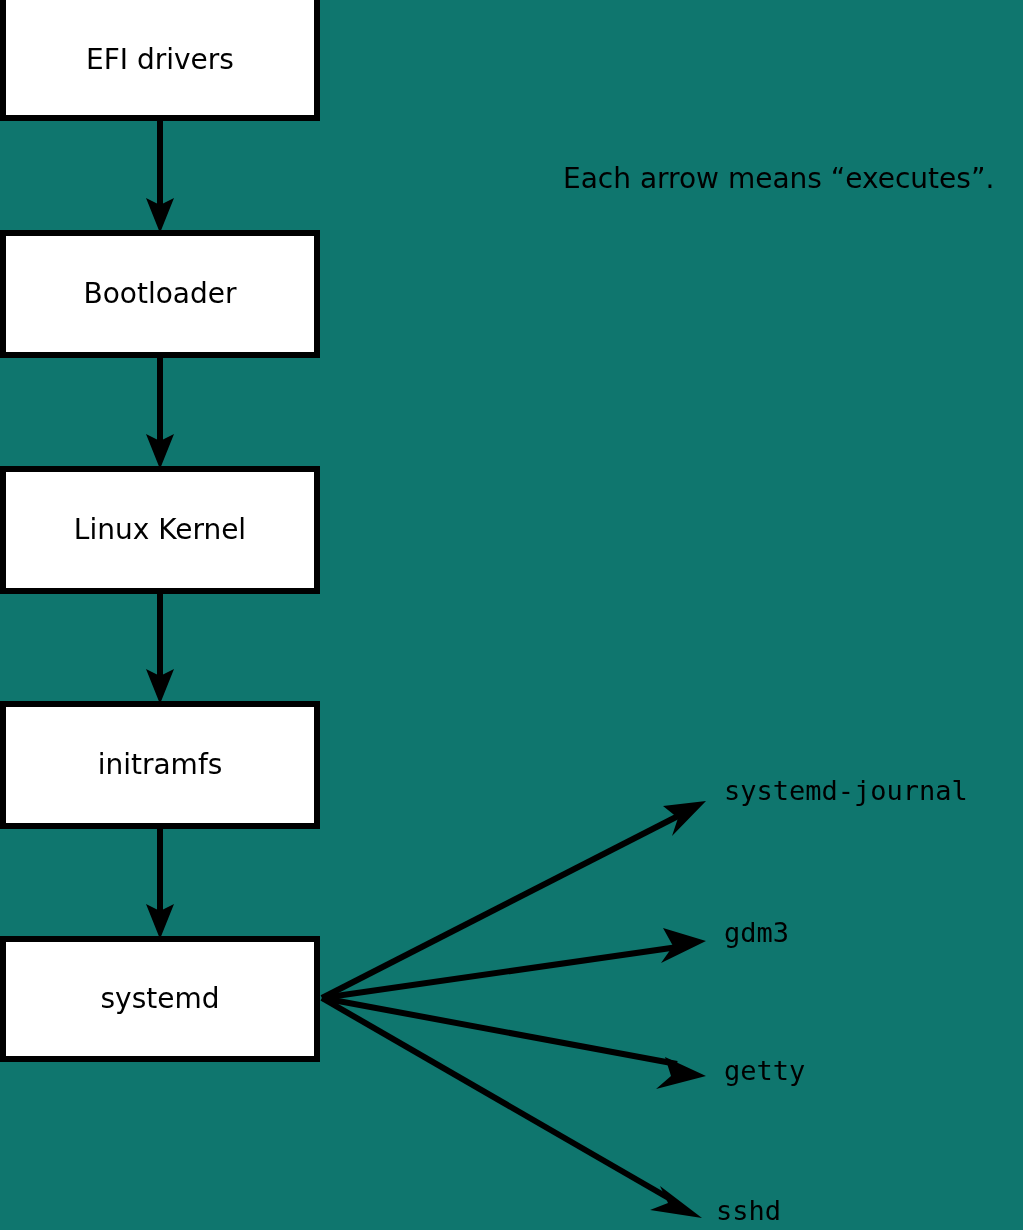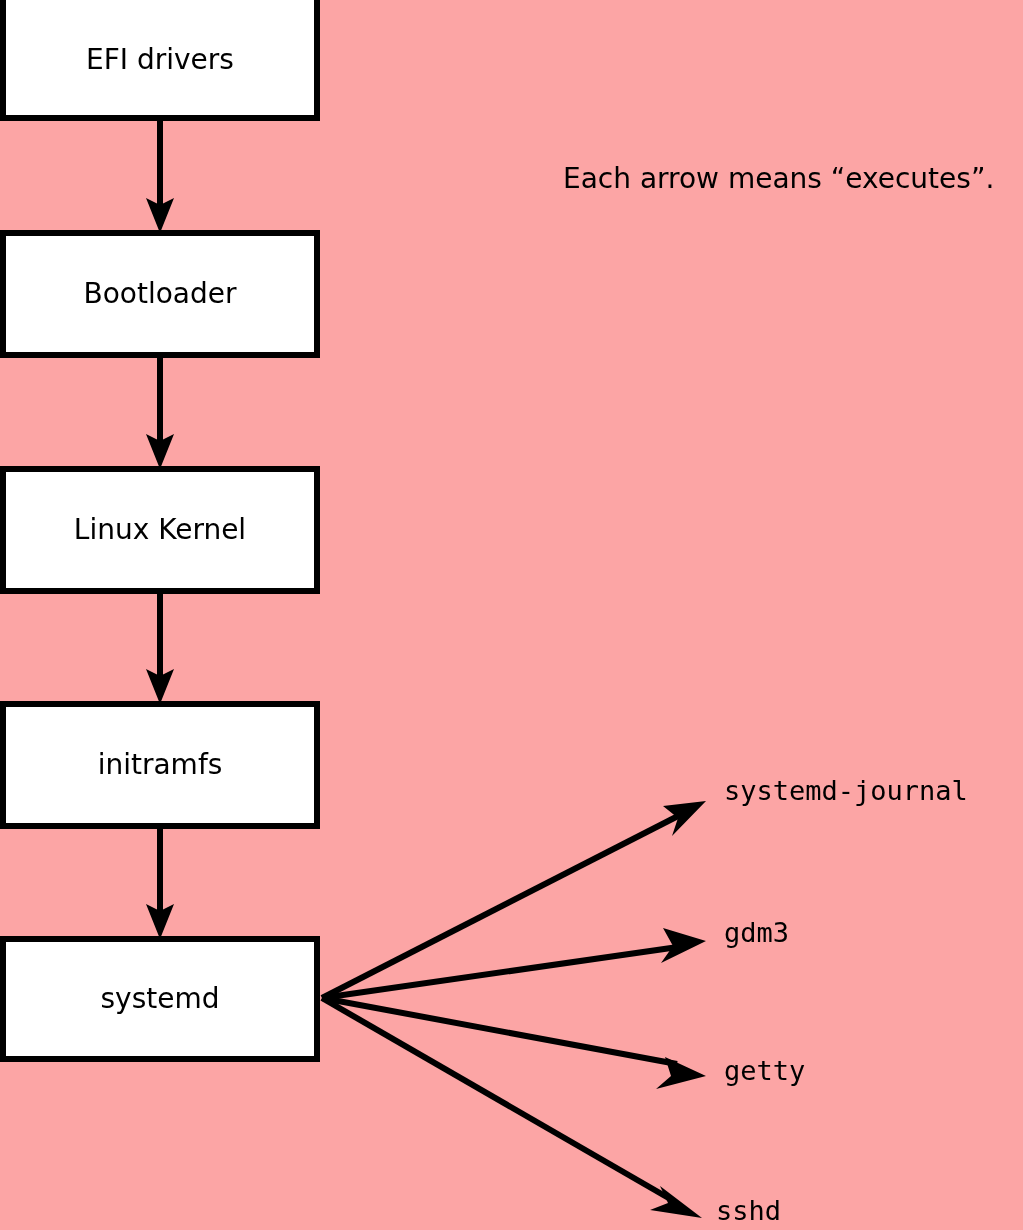--- a/index.html
+++ b/index.html
@@ -9,21 +9,21 @@
     background: #ffffff;
   }
   body {
     font-family: "DejaVu Sans", sans-serif;
     color: #000000;
   }
   #canvas {
     position: relative;
     width: 1023px;
     height: 1230px;
-    background: #fca5a5;
+    background: #0f766e;
     overflow: hidden;
   }
   #diagram-svg {
     position: absolute;
     left: 0;
     top: 0;
     width: 1023px;
     height: 1230px;
     display: block;
   }

